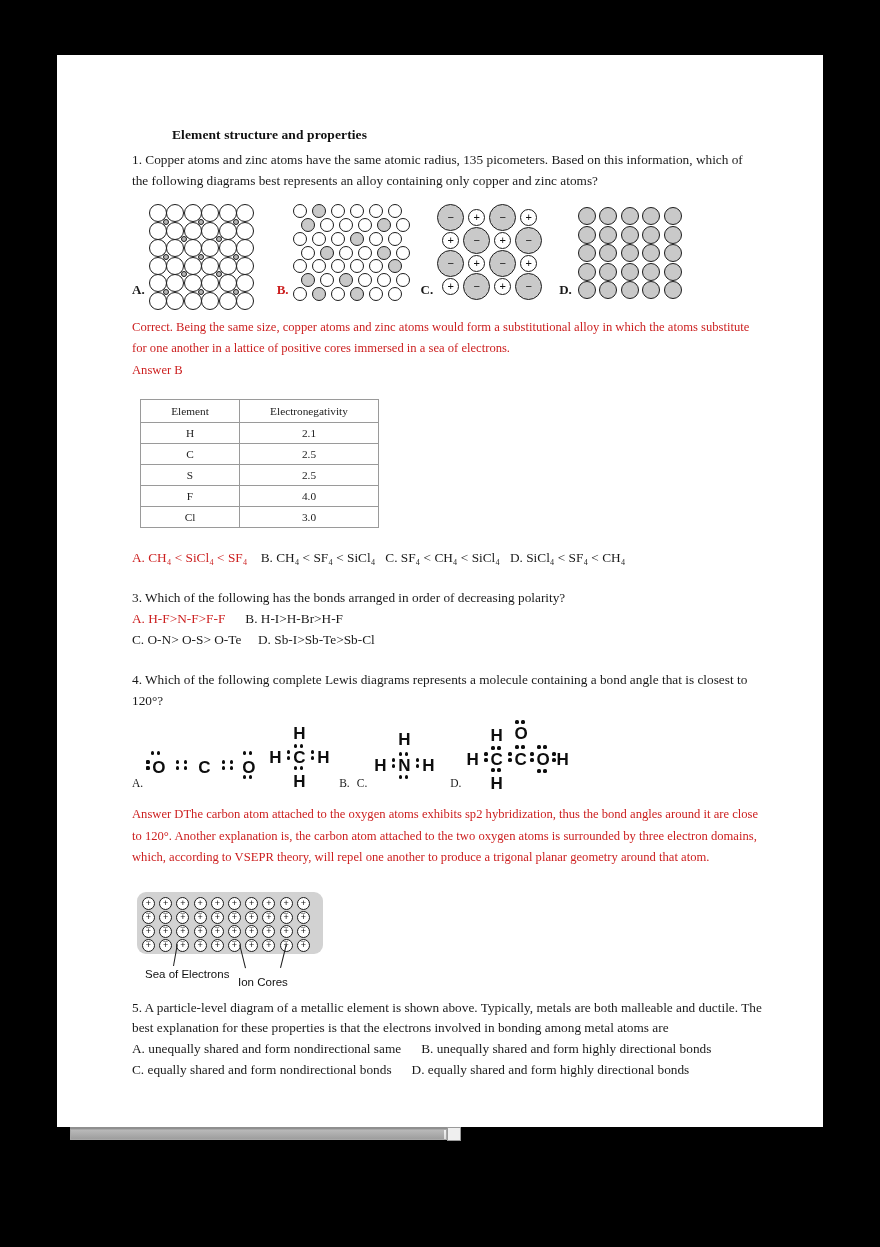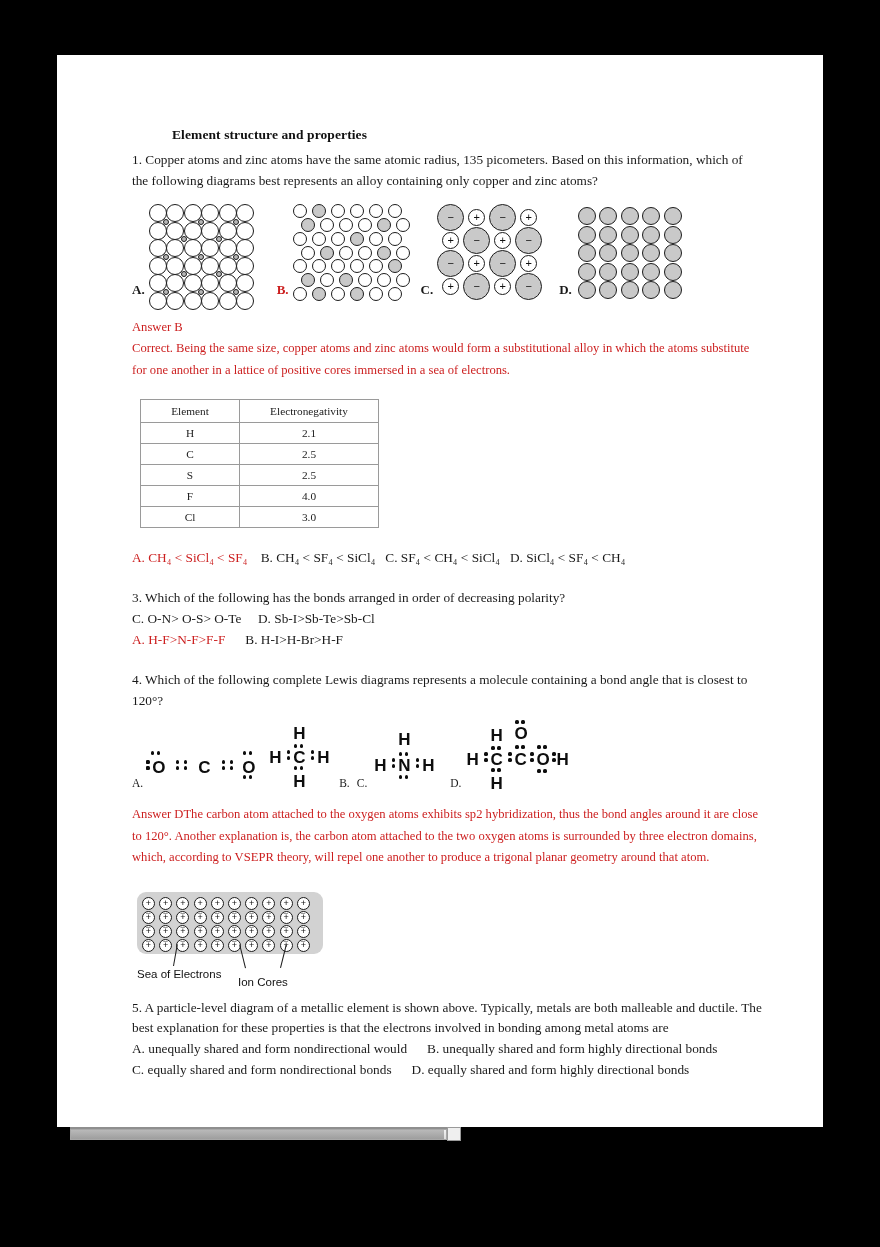--- a/index.html
+++ b/index.html
@@ -412,22 +412,22 @@
               <div class="circ gray" style="left: 25.5px; top: 77px; width: 18px; height: 18px;"></div>
               <div class="circ gray" style="left: 47px; top: 77px; width: 18px; height: 18px;"></div>
               <div class="circ gray" style="left: 68.5px; top: 77px; width: 18px; height: 18px;"></div>
               <div class="circ gray" style="left: 90px; top: 77px; width: 18px; height: 18px;"></div>
             </div>
         </div>
       </div>
 
       <div class="spacer-sm"></div>
 
+      <p class="answer-block">Correct. Being the same size, copper atoms and zinc atoms would form a substitutional alloy in which the atoms substitute for one another in a lattice of positive cores immersed in a sea of electrons.</p>
       <p class="answer-block">Answer B</p>
-      <p class="answer-block">Correct. Being the same size, copper atoms and zinc atoms would form a substitutional alloy in which the atoms substitute for one another in a lattice of positive cores immersed in a sea of electrons.</p>
 
       <table class="en-table">
         <thead>
           <tr>
             <th>Element</th>
             <th>Electronegativity</th>
           </tr>
         </thead>
         <tbody id="en-body">
             <tr>
@@ -459,26 +459,26 @@
         <span class="red">A. CH₄ &lt; SiCl₄ &lt; SF₄</span>
         &nbsp;&nbsp;&nbsp;<span>B. CH₄ &lt; SF₄ &lt; SiCl₄</span>
         &nbsp;&nbsp;<span>C. SF₄ &lt; CH₄ &lt; SiCl₄</span>
         &nbsp;&nbsp;<span>D. SiCl₄ &lt; SF₄ &lt; CH₄</span>
       </p>
 
       <div class="spacer-md"></div>
 
       <p class="qtext">3. Which of the following has the bonds arranged in order of decreasing polarity?</p>
       <p class="qtext">
+        <span class="red">A. H-F&gt;N-F&gt;F-F</span>
+        &nbsp;&nbsp;&nbsp;&nbsp;&nbsp;<span>B. H-I&gt;H-Br&gt;H-F</span>
+      </p>
+      <p class="qtext">
         <span>C. O-N&gt; O-S&gt; O-Te</span>
         &nbsp;&nbsp;&nbsp;&nbsp;<span>D. Sb-I&gt;Sb-Te&gt;Sb-Cl</span>
-      </p>
-      <p class="qtext">
-        <span class="red">A. H-F&gt;N-F&gt;F-F</span>
-        &nbsp;&nbsp;&nbsp;&nbsp;&nbsp;<span>B. H-I&gt;H-Br&gt;H-F</span>
       </p>
 
       <div class="spacer-md"></div>
 
       <p class="qtext">4. Which of the following complete Lewis diagrams represents a molecule containing a bond angle that is closest to 120°?</p>
 
       <div class="lewis-row">
         <div class="lewis-cell">
           <span class="lewis-letter">A.</span>
           <div class="lewis" id="lewisA" style="width:115px;height:62px;">
@@ -651,27 +651,27 @@
             <div class="emin" style="left: 77.8px; top: 45.5px;">–</div>
             <div class="emin" style="left: 95px; top: 45.5px;">–</div>
             <div class="emin" style="left: 112.2px; top: 45.5px;">–</div>
             <div class="emin" style="left: 129.4px; top: 45.5px;">–</div>
             <div class="emin" style="left: 146.6px; top: 45.5px;">–</div>
             <div class="emin" style="left: 163.8px; top: 45.5px;">–</div>
           </div>
         <div class="leader" style="left:36px;top:52px;width:1.3px;height:22px;transform:rotate(10deg);transform-origin:bottom;"></div>
         <div class="leader" style="left:108px;top:52px;width:1.3px;height:24px;transform:rotate(-14deg);transform-origin:bottom;"></div>
         <div class="leader" style="left:143px;top:52px;width:1.3px;height:24px;transform:rotate(14deg);transform-origin:bottom;"></div>
-        <div class="sea-label" style="left:0px;top:76px;">Sea of Electrons</div>
+        <div class="sea-label" style="left:8px;top:76px;">Sea of Electrons</div>
         <div class="sea-label" style="left:101px;top:84px;">Ion Cores</div>
       </div>
 
       <p class="qtext" style="margin-top:6px;">5. A particle-level diagram of a metallic element is shown above. Typically, metals are both malleable and ductile. The best explanation for these properties is that the electrons involved in bonding among metal atoms are</p>
       <p class="qtext">
-        <span>A. unequally shared and form nondirectional would</span>
+        <span>A. unequally shared and form nondirectional same</span>
         &nbsp;&nbsp;&nbsp;&nbsp;&nbsp;<span>B. unequally shared and form highly directional bonds</span>
       </p>
       <p class="qtext">
         <span>C. equally shared and form nondirectional bonds</span>
         &nbsp;&nbsp;&nbsp;&nbsp;&nbsp;<span>D. equally shared and form highly directional bonds</span>
       </p>
 
     </div>
   </div>
 

